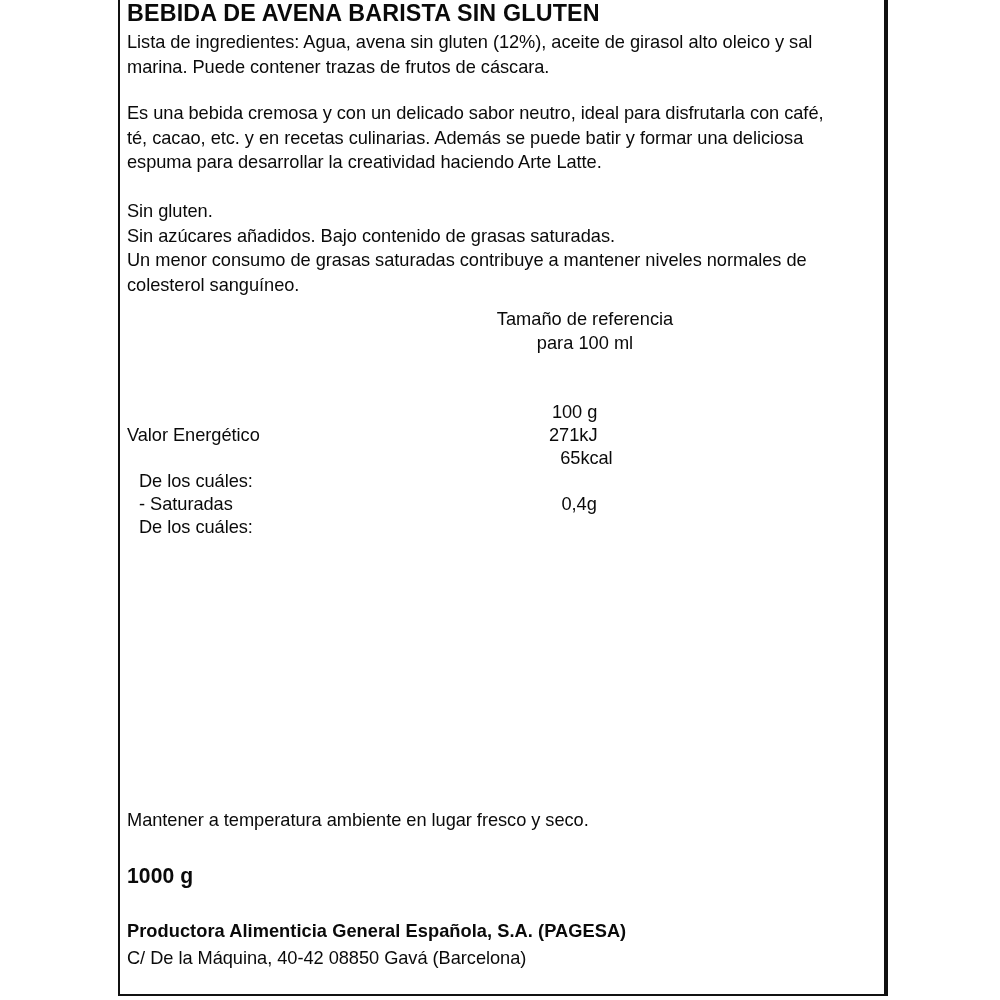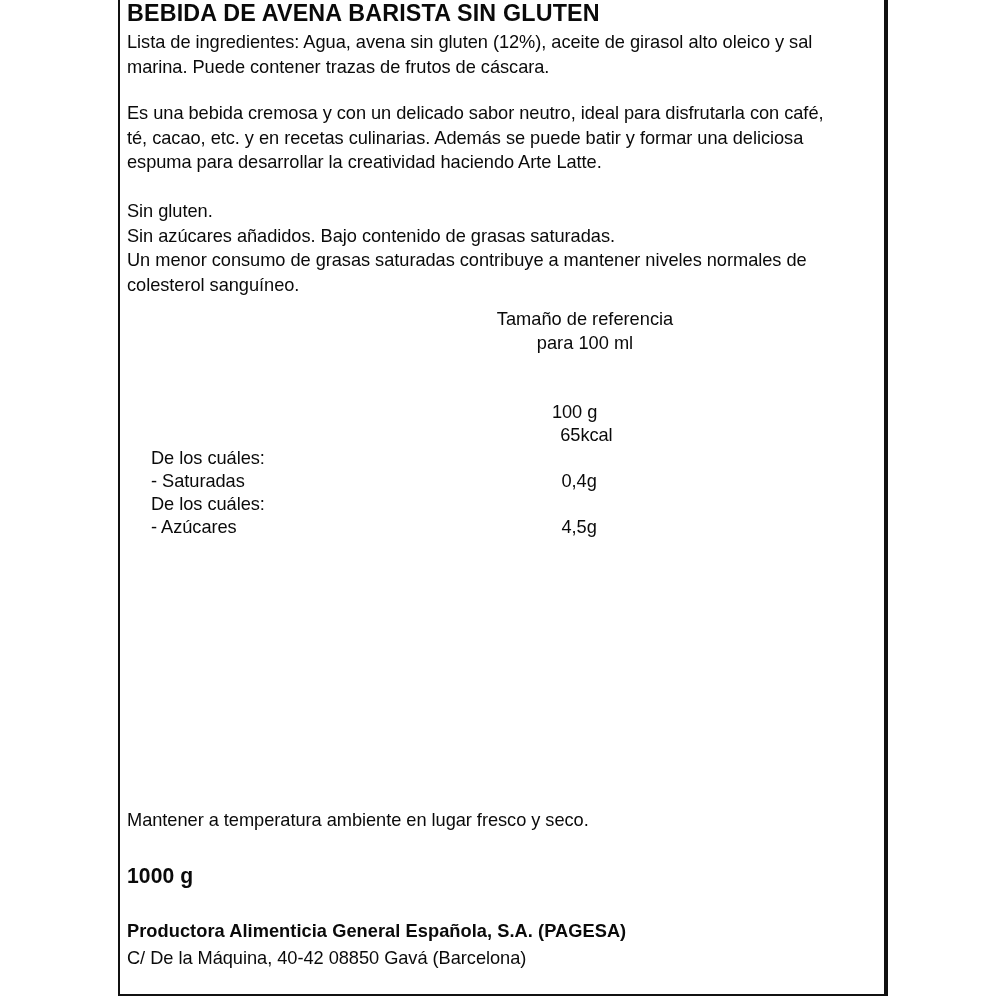--- a/index.html
+++ b/index.html
@@ -84,21 +84,20 @@
   #nutrition-table {
     position: absolute;
     left: 7px;
     top: 405px;
     width: 470px;
     font-size: 19px;
   }
   #nutrition-table .nrow {
     position: relative;
     height: 23.1px;
-    margin-left: 12px;
   }
   #nutrition-table .nlabel {
     position: absolute;
     left: 0;
     top: 0;
     white-space: nowrap;
     letter-spacing: -0.05px;
     transform: scaleX(0.96);
     transform-origin: left top;
   }
@@ -161,39 +160,39 @@
       <div>Tamaño de referencia</div>
       <div>para 100 ml</div>
     </div>
 
     <div id="nutrition-table">
         <div class="nrow">
           <span class="nlabel"></span>
           <span class="nvalue">100 g</span>
         </div>
         <div class="nrow">
+          <span class="nlabel">Valor  Energético</span>
+          <span class="nvalue">271kJ</span>
+        </div>
+        <div class="nrow">
           <span class="nlabel"></span>
           <span class="nvalue shift">65kcal</span>
         </div>
         <div class="nrow">
           <span class="nlabel indent">De los cuáles:</span>
           <span class="nvalue"></span>
         </div>
         <div class="nrow">
           <span class="nlabel indent">-  Saturadas</span>
           <span class="nvalue">0,4g</span>
         </div>
         <div class="nrow">
           <span class="nlabel indent">De los cuáles:</span>
           <span class="nvalue"></span>
         </div>
-        <div class="nrow">
-          <span class="nlabel indent">-  Azúcares</span>
-          <span class="nvalue">4,5g</span>
-        </div>
       </div>
 
     <div class="footer-line" id="storage">Mantener a temperatura ambiente en lugar fresco y seco.</div>
 
     <div class="footer-line" id="net-weight">1000 g</div>
 
     <div class="footer-line" id="producer">Productora Alimenticia General Española, S.A. (PAGESA)</div>
 
     <div class="footer-line" id="address">C/ De la Máquina, 40-42  08850 Gavá (Barcelona)</div>
 

